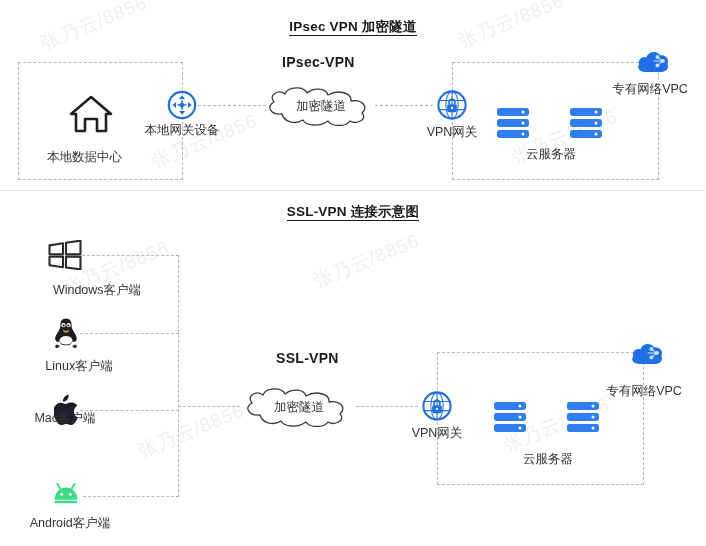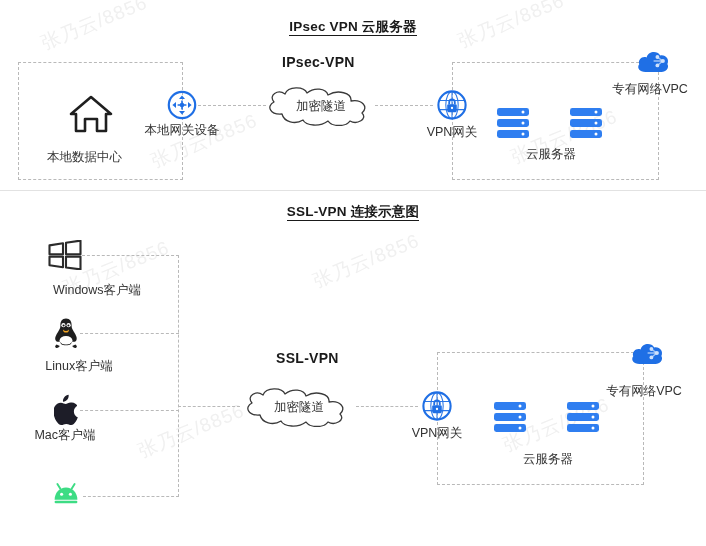--- a/index.html
+++ b/index.html
@@ -91,21 +91,21 @@
   <div class="wm" style="left:38px;top:10px;">张乃云/8856</div>
   <div class="wm" style="left:455px;top:8px;">张乃云/8856</div>
   <div class="wm" style="left:148px;top:128px;">张乃云/8856</div>
   <div class="wm" style="left:508px;top:124px;">张乃云/8856</div>
   <div class="wm" style="left:310px;top:248px;">张乃云/8856</div>
   <div class="wm" style="left:60px;top:255px;">张乃云/8856</div>
   <div class="wm" style="left:135px;top:418px;">张乃云/8856</div>
   <div class="wm" style="left:500px;top:412px;">张乃云/8856</div>
 
   <div class="sec-title" style="top:18px;">
-    <span>IPsec VPN 云服务器</span>
+    <span>IPsec VPN 加密隧道</span>
   </div>
 
   <div class="dashbox" style="left:18px;top:62px;width:165px;height:118px;"></div>
 
   <div class="ico" style="left:68px;top:93px;">
     <svg width="46" height="42" viewBox="0 0 46 42">
       <path d="M23 4 L43 21 L38 21 L38 38 L29 38 L29 26 L17 26 L17 38 L8 38 L8 21 L3 21 Z" fill="none" stroke="#1f1f1f" stroke-width="2.6" stroke-linejoin="round" stroke-linecap="round"></path>
     </svg>
   </div>
   <div class="lbl" style="left:2px;top:151px;width:165px;">本地数据中心</div>
@@ -239,32 +239,33 @@
                c1.7 0.1 3.4 -0.9 4.4 -2.2 c1.0 -1.3 1.5 -3.0 1.2 -4.7 Z" fill="#1d1d28"></path>
       <path d="M20.6 11.2 c-2.0 -2.5 -4.8 -2.6 -5.7 -2.6 c-2.4 -0.3 -4.4 1.4 -5.6 1.4
                c-1.2 0 -3.0 -1.4 -4.9 -1.3 c-2.5 0.0 -4.8 1.5 -6.1 3.8
                c-2.6 4.5 -0.7 11.2 1.9 14.9 c1.3 1.8 2.8 3.8 4.8 3.7
                c1.9 -0.1 2.6 -1.2 4.9 -1.2 c2.3 0 2.9 1.2 4.9 1.2
                c2.0 -0.0 3.3 -1.8 4.6 -3.6 c1.4 -2.1 2.0 -4.1 2.0 -4.2
                c-0.0 -0.1 -3.9 -1.5 -3.9 -5.9 c-0.0 -3.7 3.0 -5.4 3.1 -5.5 Z" transform="translate(2.4,0)" fill="#1d1d28"></path>
     </svg>
   </div>
   <div class="hline" style="left:80px;top:410px;width:99px;"></div>
-  <div class="lbl" style="left:0px;top:429px;width:130px;">Mac客户端</div>
+  <div class="lbl" style="left:0px;top:412px;width:130px;">Mac客户端</div>
 
   <div class="ico" style="left:49px;top:482px;">
     <svg width="34" height="26" viewBox="0 0 34 26">
       <path d="M5.6 17.8 C5.6 10.6 10.6 5.4 17 5.4 C23.4 5.4 28.4 10.6 28.4 17.8 Z" fill="#3ddc84"></path>
       <path d="M8.4 2.0 L11.2 6.6 M25.6 2.0 L22.8 6.6" stroke="#3ddc84" stroke-width="1.9" stroke-linecap="round"></path>
       <circle cx="12.6" cy="12.2" r="1.55" fill="#ffffff"></circle>
       <circle cx="21.4" cy="12.2" r="1.55" fill="#ffffff"></circle>
       <rect x="5.6" y="18.8" width="22.8" height="2.4" rx="1.2" fill="#3ddc84"></rect>
     </svg>
   </div>
   <div class="hline" style="left:83px;top:496px;width:96px;"></div>
+  <div class="lbl" style="left:0px;top:517px;width:140px;">Android客户端</div>
 
   <div class="vpn-tag" style="left:276px;top:350px;">SSL-VPN</div>
 
   <div class="hline" style="left:178px;top:406px;width:62px;"></div>
 
   <div class="hline" style="left:356px;top:406px;width:62px;"></div>
 
   <div class="tunnel" style="left:240px;top:387px;width:118px;height:40px;">
     <svg width="118" height="40" viewBox="0 0 118 40">
       <path d="M20 28 C8 29 4 20 12 16 C6 9 16 3 23 8 C26 0 42 0 45 7

